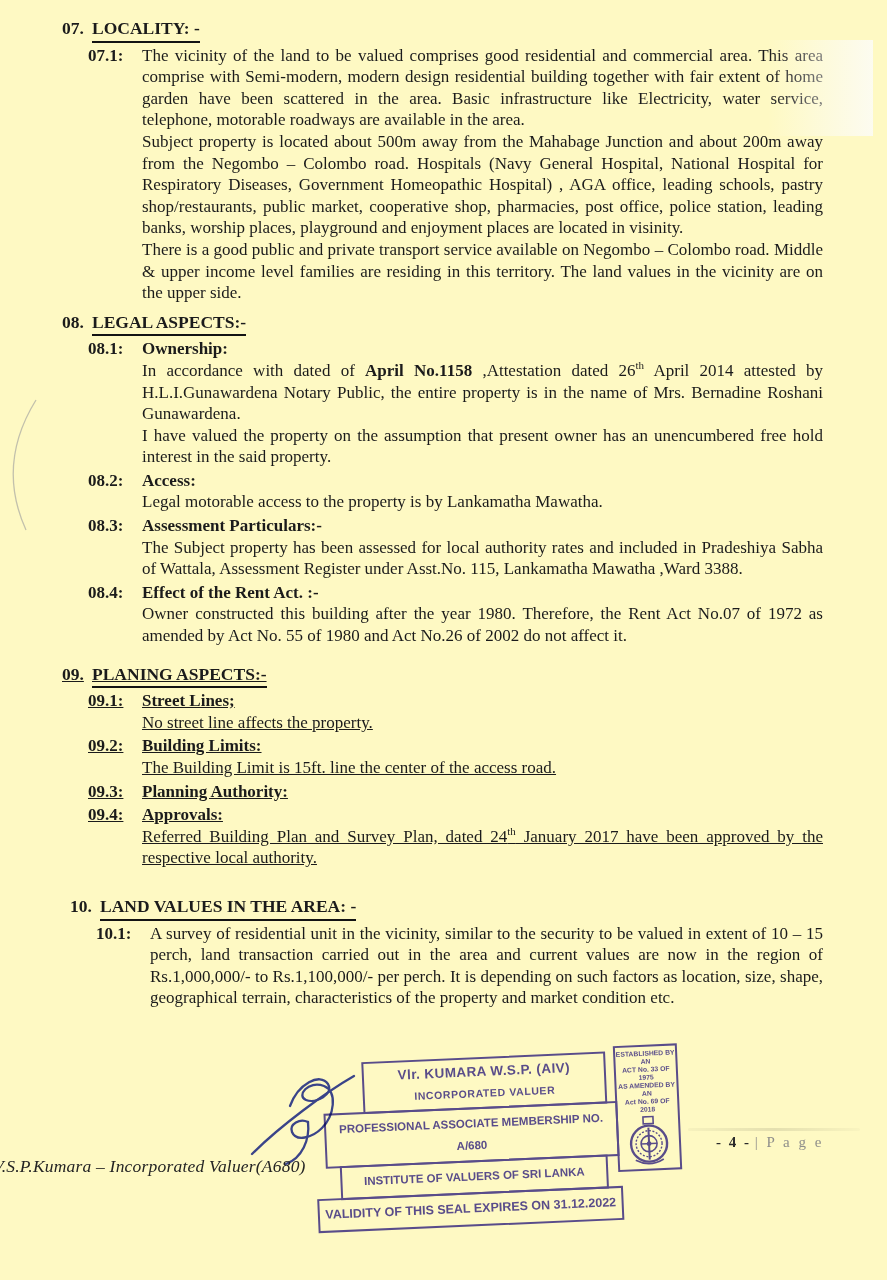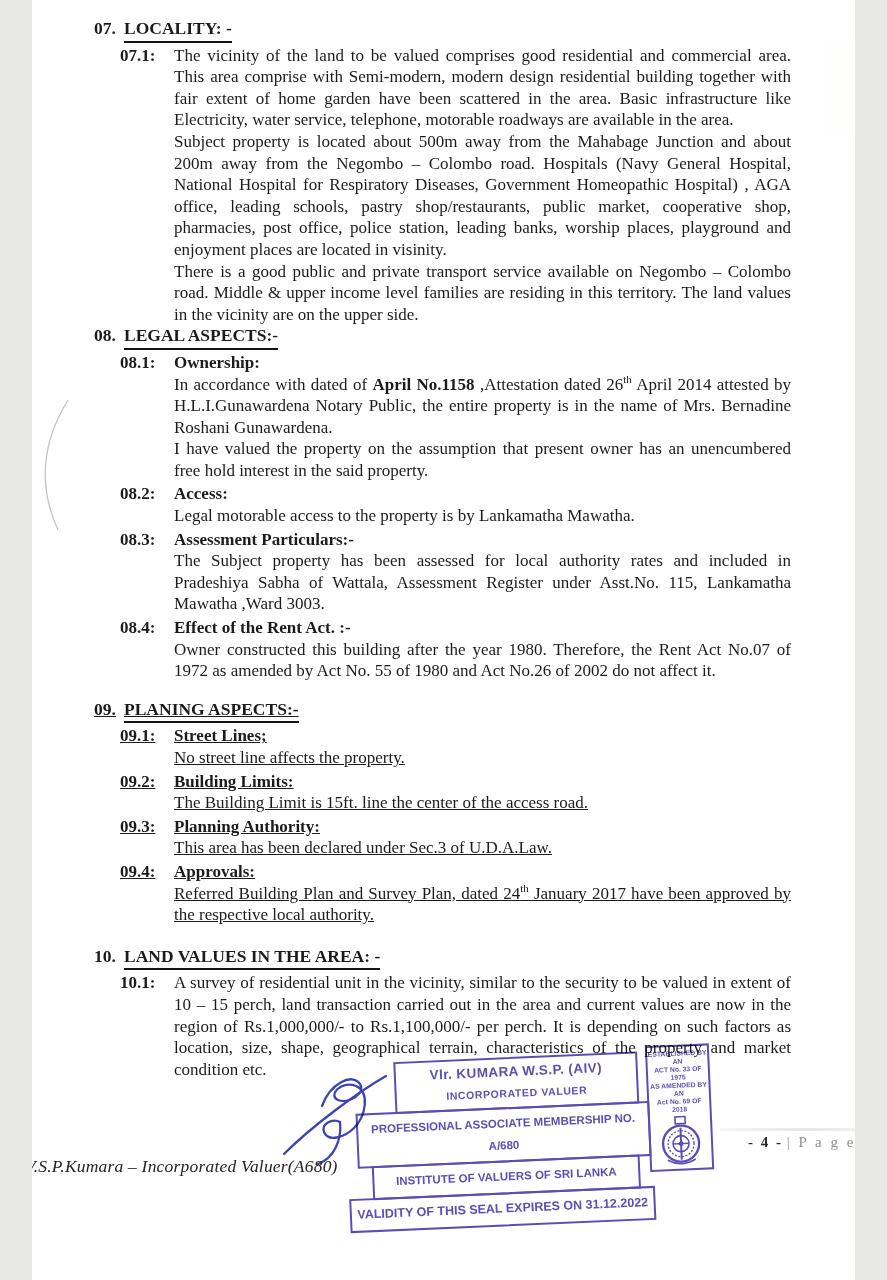--- a/index.html
+++ b/index.html
@@ -1,20 +1,20 @@
 <!DOCTYPE html>
 <html><head>
 <meta charset="utf-8">
 <style>
   html,body { margin:0; padding:0; background:#e8e8e6; }
   .page {
     position:relative;
-    width:823px; height:1280px;
+    width:887px; height:1280px;
     margin:0 auto;
-    background:#ffffff;
+    background:#fef9c3;
     color:#1b1b1b;
     font-family:"Liberation Serif","DejaVu Serif",serif;
     font-size:17px;
     line-height:21.6px;
     overflow:hidden;
   }
   .content { position:absolute; top:18px; left:0; right:0; }
 
   .sec-head { display:flex; margin-left:62px; font-weight:bold; font-size:17.5px; margin-bottom:2px; }
   .sec-num { flex:0 0 30px; }
@@ -23,23 +23,23 @@
   .sub { display:flex; margin-left:88px; margin-right:64px; margin-top:2px; }
   .sub-label { flex:0 0 54px; font-weight:bold; }
   .sub-heading { font-weight:bold; }
   .sub-body { flex:1; text-align:justify; }
   .sub-body p { margin:0; }
 
   .para { margin:0 64px 0 142px; text-align:justify; }
   .b { font-weight:bold; }
   .sup { vertical-align:super; font-size:11px; line-height:0; }
 
-  #sec08 { }
+  #sec08 { margin-top:8px; }
   #sec09 { margin-top:17px;text-decoration:underline; }
-  #sec10 { margin-top:20px; }
+  #sec10 { margin-top:27px;padding-left:8px; }
 
   
   .fade-right {
     position:absolute; left:768px; top:40px; width:105px; height:96px;
     background:linear-gradient(to right, rgba(252,252,250,0), rgba(252,252,250,0.82));
     pointer-events:none;
   }
   .arc-artifact { position:absolute; left:0; top:398px; width:44px; height:134px; }
   .streak {
     position:absolute; left:688px; top:1128px; width:172px; height:3px;
@@ -117,21 +117,21 @@
       <div class="sub">
         <span class="sub-label">08.2:</span>
         <span class="sub-heading">Access:</span>
       </div>
       <div class="para">Legal motorable access to the property is by Lankamatha Mawatha.</div>
 
       <div class="sub">
         <span class="sub-label">08.3:</span>
         <span class="sub-heading">Assessment Particulars:-</span>
       </div>
-      <div class="para">The Subject property has been assessed for local authority rates and included in Pradeshiya Sabha of Wattala, Assessment Register under Asst.No. 115, Lankamatha Mawatha ,Ward 3003.</div>
+      <div class="para">The Subject property has been assessed for local authority rates and included in Pradeshiya Sabha of Wattala, Assessment Register under Asst.No. 115, Lankamatha Mawatha ,Ward 3388.</div>
 
       <div class="sub">
         <span class="sub-label">08.4:</span>
         <span class="sub-heading">Effect of the Rent Act. :-</span>
       </div>
       <div class="para">Owner constructed this building after the year 1980. Therefore, the Rent Act No.07 of 1972 as amended by Act No. 55 of 1980 and Act No.26 of 2002 do not affect it.</div>
     </div>
 
     <div id="sec09">
       <div class="sec-head">
@@ -148,21 +148,20 @@
       <div class="sub">
         <span class="sub-label">09.2:</span>
         <span class="sub-heading">Building Limits:</span>
       </div>
       <div class="para">The Building Limit is 15ft. line the center of the access road.</div>
 
       <div class="sub">
         <span class="sub-label">09.3:</span>
         <span class="sub-heading">Planning Authority:</span>
       </div>
-      <div class="para">This area has been declared under Sec.3 of U.D.A.Law.</div>
 
       <div class="sub">
         <span class="sub-label">09.4:</span>
         <span class="sub-heading">Approvals:</span>
       </div>
       <div class="para"><span>Referred Building Plan and Survey Plan, dated 24</span><span class="sup">th</span><span> January 2017 have been approved by the respective local authority.</span></div>
     </div>
 
     <div id="sec10">
       <div class="sec-head">

